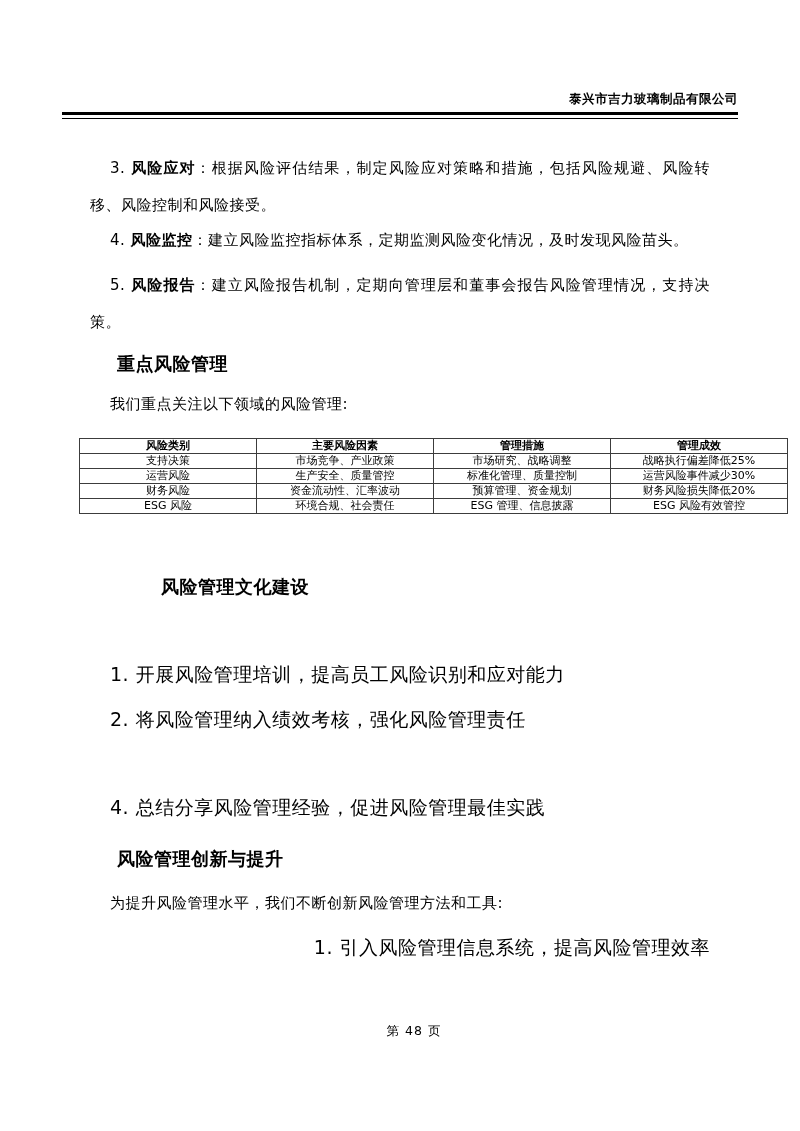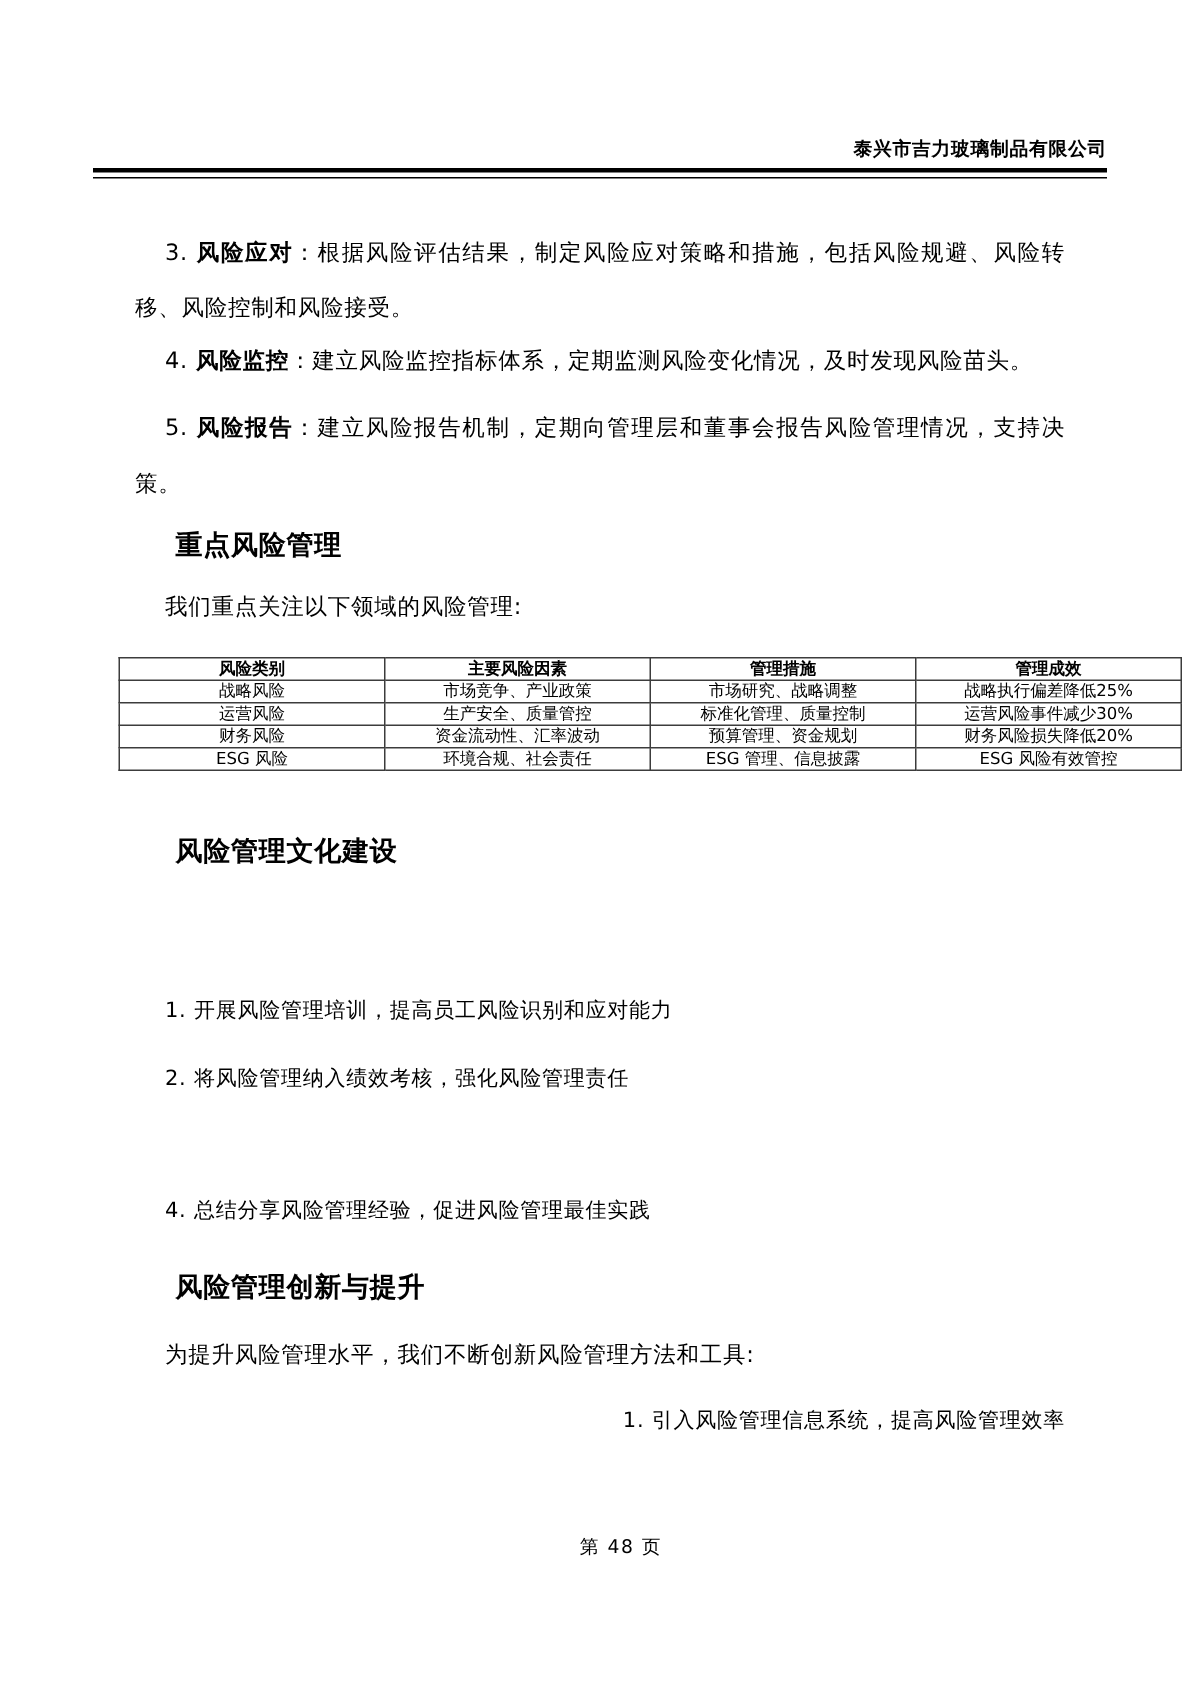--- a/index.html
+++ b/index.html
@@ -25,21 +25,21 @@
   }
   
   .para {
     position:absolute; left:90px; right:90px;
     font-size:15px; line-height:37px; text-align:justify;
     text-indent:20px; letter-spacing:0.5px;
   }
   .para b { font-weight:bold; }
   .list-item {
     position:absolute; left:90px; right:90px;
-    font-size:14px; line-height:37px; text-indent:20px;
+    font-size:19px; line-height:37px; text-indent:20px;
     letter-spacing:0.5px;
   }
   .sec-heading {
     position:absolute; left:117px; right:90px;
     font-size:18px; font-weight:bold; line-height:24px;
     letter-spacing:0.5px;
   }
   
   .risk-table {
     position:absolute; top:438px; left:79px; width:709px;
@@ -58,21 +58,21 @@
     text-align:center; font-size:12.5px; line-height:18px;
     letter-spacing:1px;
     margin-left:28px;
   }
   
   .p3 { top:150px; }
   .p4 { top:222px; }
   .p5 { top:267px; }
   .h-key { top:352px; }
   .intro-key { top:386px; }
-  .h-culture { top:556px; }
+  .h-culture { top:575px;margin-left:44px; }
   .intro-culture { top:612px; }
   .li-c1 { top:656px; }
   .li-c2 { top:701px; }
   .li-c3 { top:745px; }
   .li-c4 { top:789px; }
   .h-innov { top:847px; }
   .intro-innov { top:885px; }
   .li-i1 { top:929px;text-align:right; }
 </style>
 </head>
@@ -97,21 +97,21 @@
     <thead>
       <tr>
         <th>风险类别</th>
         <th>主要风险因素</th>
         <th>管理措施</th>
         <th>管理成效</th>
       </tr>
     </thead>
     <tbody>
       <tr>
-        <td>战略风险</td>
+        <td>支持决策</td>
         <td>市场竞争、产业政策</td>
         <td>市场研究、战略调整</td>
         <td>战略执行偏差降低25%</td>
       </tr>
       <tr>
         <td>运营风险</td>
         <td>生产安全、质量管控</td>
         <td>标准化管理、质量控制</td>
         <td>运营风险事件减少30%</td>
       </tr>

